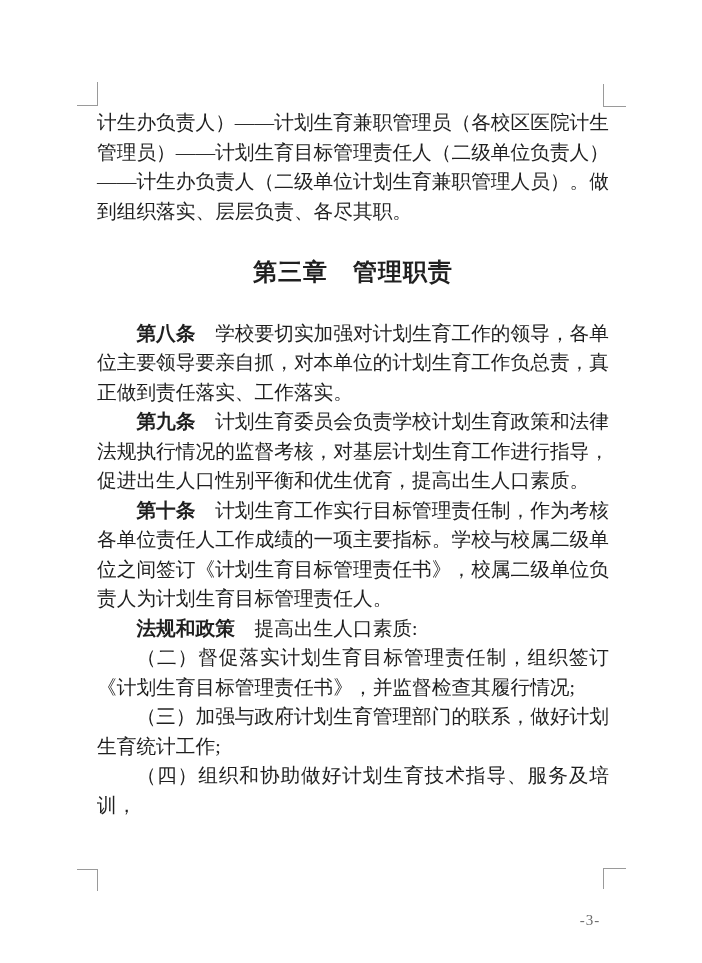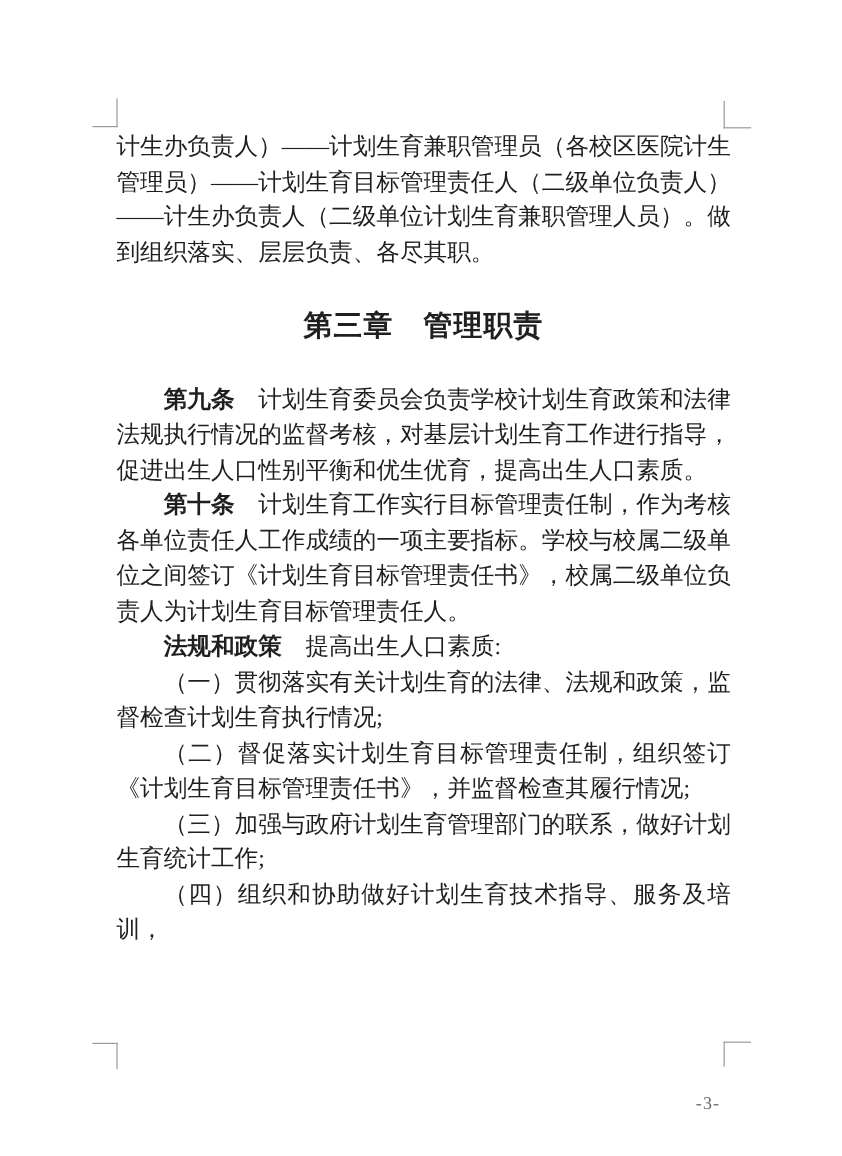--- a/index.html
+++ b/index.html
@@ -65,28 +65,28 @@
 <div class="crop crop-tr"></div>
 <div class="crop crop-bl"></div>
 <div class="crop crop-br"></div>
 
 <div class="text-area">
 
   <p class="para flush"><span>计生办负责人）——计划生育兼职管理员（各校区医院计生管理员）——计划生育目标管理责任人（二级单位负责人）——计生办负责人（二级单位计划生育兼职管理人员）。做到组织落实、层层负责、各尽其职。</span></p>
 
   <h2 class="chapter-heading">第三章　管理职责</h2>
 
+  <p class="para"><span class="term">第八条</span><span>　学校要切实加强对计划生育工作的领导，各单位主要领导要亲自抓，对本单位的计划生育工作负总责，真正做到责任落实、工作落实。</span></p>
 
   <p class="para"><span class="term">第九条</span><span>　计划生育委员会负责学校计划生育政策和法律法规执行情况的监督考核，对基层计划生育工作进行指导，促进出生人口性别平衡和优生优育，提高出生人口素质。</span></p>
 
   <p class="para"><span class="term">第十条</span><span>　计划生育工作实行目标管理责任制，作为考核各单位责任人工作成绩的一项主要指标。学校与校属二级单位之间签订《计划生育目标管理责任书》，校属二级单位负责人为计划生育目标管理责任人。</span></p>
 
   <p class="para"><span class="term">法规和政策</span><span>　提高出生人口素质:</span></p>
 
-  <p class="para"><span>（一）贯彻落实有关计划生育的法律、法规和政策，监督检查计划生育执行情况;</span></p>
 
   <p class="para"><span>（二）督促落实计划生育目标管理责任制，组织签订《计划生育目标管理责任书》，并监督检查其履行情况;</span></p>
 
   <p class="para"><span>（三）加强与政府计划生育管理部门的联系，做好计划生育统计工作;</span></p>
 
   <p class="para"><span>（四）组织和协助做好计划生育技术指导、服务及培训，</span></p>
 
 </div>
 
 <div class="page-number">-3-</div>

